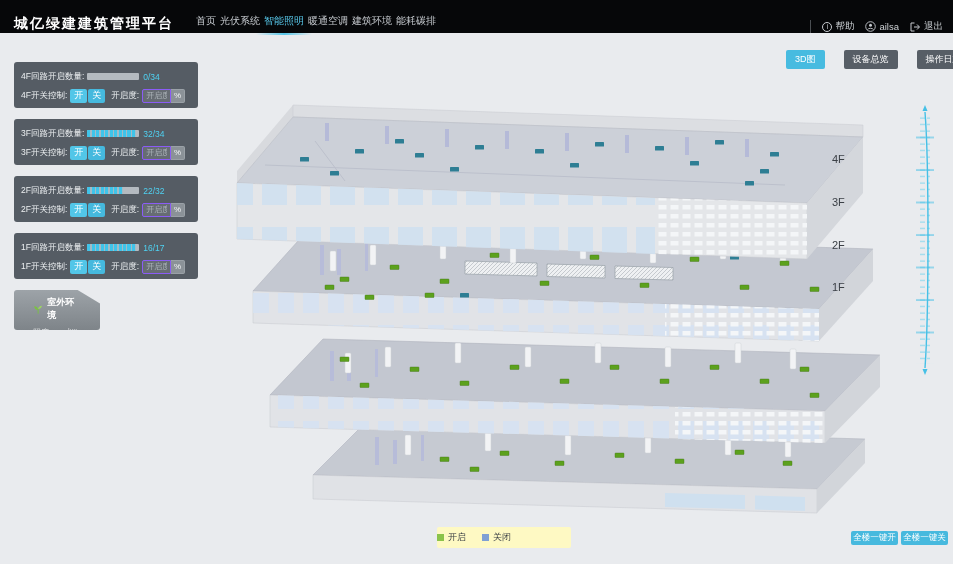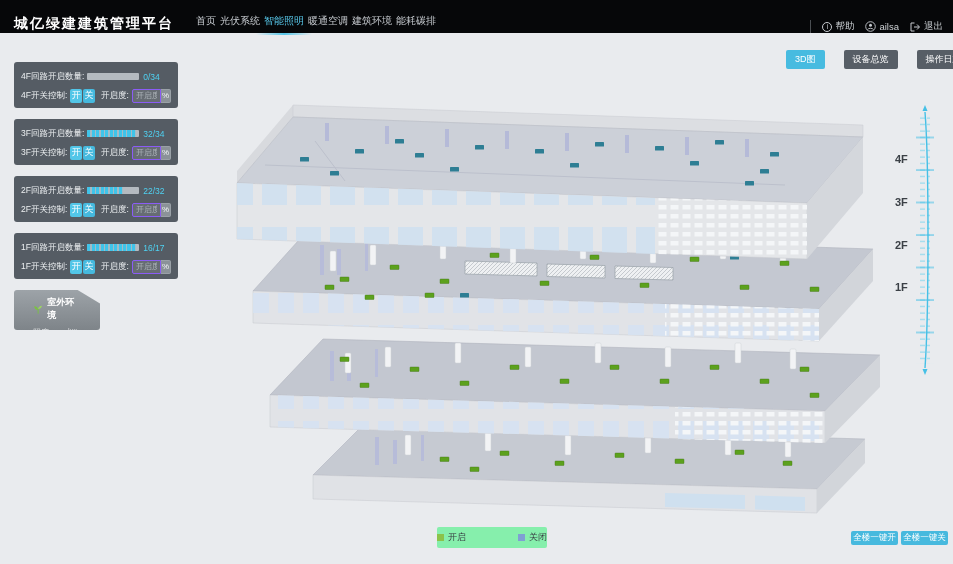--- a/index.html
+++ b/index.html
@@ -14,21 +14,21 @@
   .nav-item.active{color:#57c6e8}
   .nav-item.active::after{content:"";position:absolute;left:-6px;right:-6px;bottom:-2px;height:2px;
     background:linear-gradient(90deg,rgba(87,198,232,0),#57c6e8,rgba(87,198,232,0))}
   .userbar{margin-left:auto;margin-right:10px;display:flex;align-items:center;gap:11px;color:#ccd0d4;font-size:9.5px}
   .v-divider{width:1px;height:13px;background:#4a4e52}
   .ubit{display:flex;align-items:center;gap:3px;cursor:pointer}
   .circ-icon{width:10px;height:10px;border:1px solid #c7cbd0;border-radius:50%;font-size:7px;line-height:8px;text-align:center;color:#c7cbd0}
   .circ-icon.info::before{content:"i"}
 
   
-  .left-col{position:absolute;left:14px;top:62px;width:164px;z-index:20}
+  .left-col{position:absolute;left:14px;top:62px;width:184px;z-index:20}
   .panel{background:rgba(69,76,84,.9);border-radius:3px;padding:7px 7px 6px 7px;margin-bottom:11px;height:46px}
   .prow{display:flex;align-items:center;height:15px;font-size:8.5px;color:#edf0f2;white-space:nowrap}
   .prow+.prow{margin-top:4px}
   .plabel{margin-right:3px}
   .track{width:52px;height:7px;background:#b4bac0;border-radius:1px;overflow:hidden;flex:none;margin-right:4px}
   .fill{display:block;height:100%;width:0;
     background:repeating-linear-gradient(90deg,#3fc4ea 0 3px,rgba(63,196,234,.15) 3px 4.5px)}
   .cnt{color:#4fd2f2}
   .sbtn{width:17px;height:14px;background:#45b9de;color:#fff;border:none;font-size:9px;line-height:13px;border-radius:2px;cursor:pointer;padding:0}
   .sbtn.on{background:#52c6e8;margin-right:1px}
@@ -45,26 +45,26 @@
   .orow2{margin-top:5px;font-size:8px;color:#e9ebed;display:flex;align-items:flex-start;gap:5px}
   .orow2 .dash{letter-spacing:1px}
   .orow2 .unit{font-size:7px;color:#d8dbdd}
 
   
   .views{position:absolute;top:50px;left:786px;display:flex;gap:19px;z-index:20}
   .vbtn{height:19px;padding:0 9px;border:none;border-radius:2px;background:#575e66;color:#fff;font-size:9px;cursor:pointer;white-space:nowrap}
   .vbtn.active{background:#47bbe0}
 
   
-  .flabel{position:absolute;left:895px;font-size:11px;font-weight:bold;color:#3b4046;z-index:20}
+  .flabel{position:absolute;left:832px;font-size:11px;font-weight:normal;color:#3b4046;z-index:20}
   .ruler{position:absolute;left:906px;top:102px;z-index:20;cursor:pointer}
 
   
-  .legend{position:absolute;left:437px;top:527px;width:110px;height:21px;background:#86efac;border-radius:2px;
-    display:flex;align-items:center;justify-content:space-between;gap:16px;font-size:9px;color:#393e43;z-index:20}
+  .legend{position:absolute;left:437px;top:527px;width:134px;height:21px;background:#fef9c3;border-radius:2px;
+    display:flex;align-items:center;justify-content:flex-start;gap:16px;font-size:9px;color:#393e43;z-index:20}
   .litem{display:flex;align-items:center}
   .sw{width:7px;height:7px;display:inline-block;margin-right:4px}
   .bulk{position:absolute;left:851px;top:531px;display:flex;gap:3px;z-index:20}
   .bbtn{width:47px;height:14px;border:none;border-radius:2px;background:#47b9de;color:#fff;font-size:8.5px;cursor:pointer;white-space:nowrap;padding:0}
 
   
   .scene{position:absolute;left:225px;top:95px;width:665px;height:440px;z-index:5}
 </style>
 </head>
 <body>

